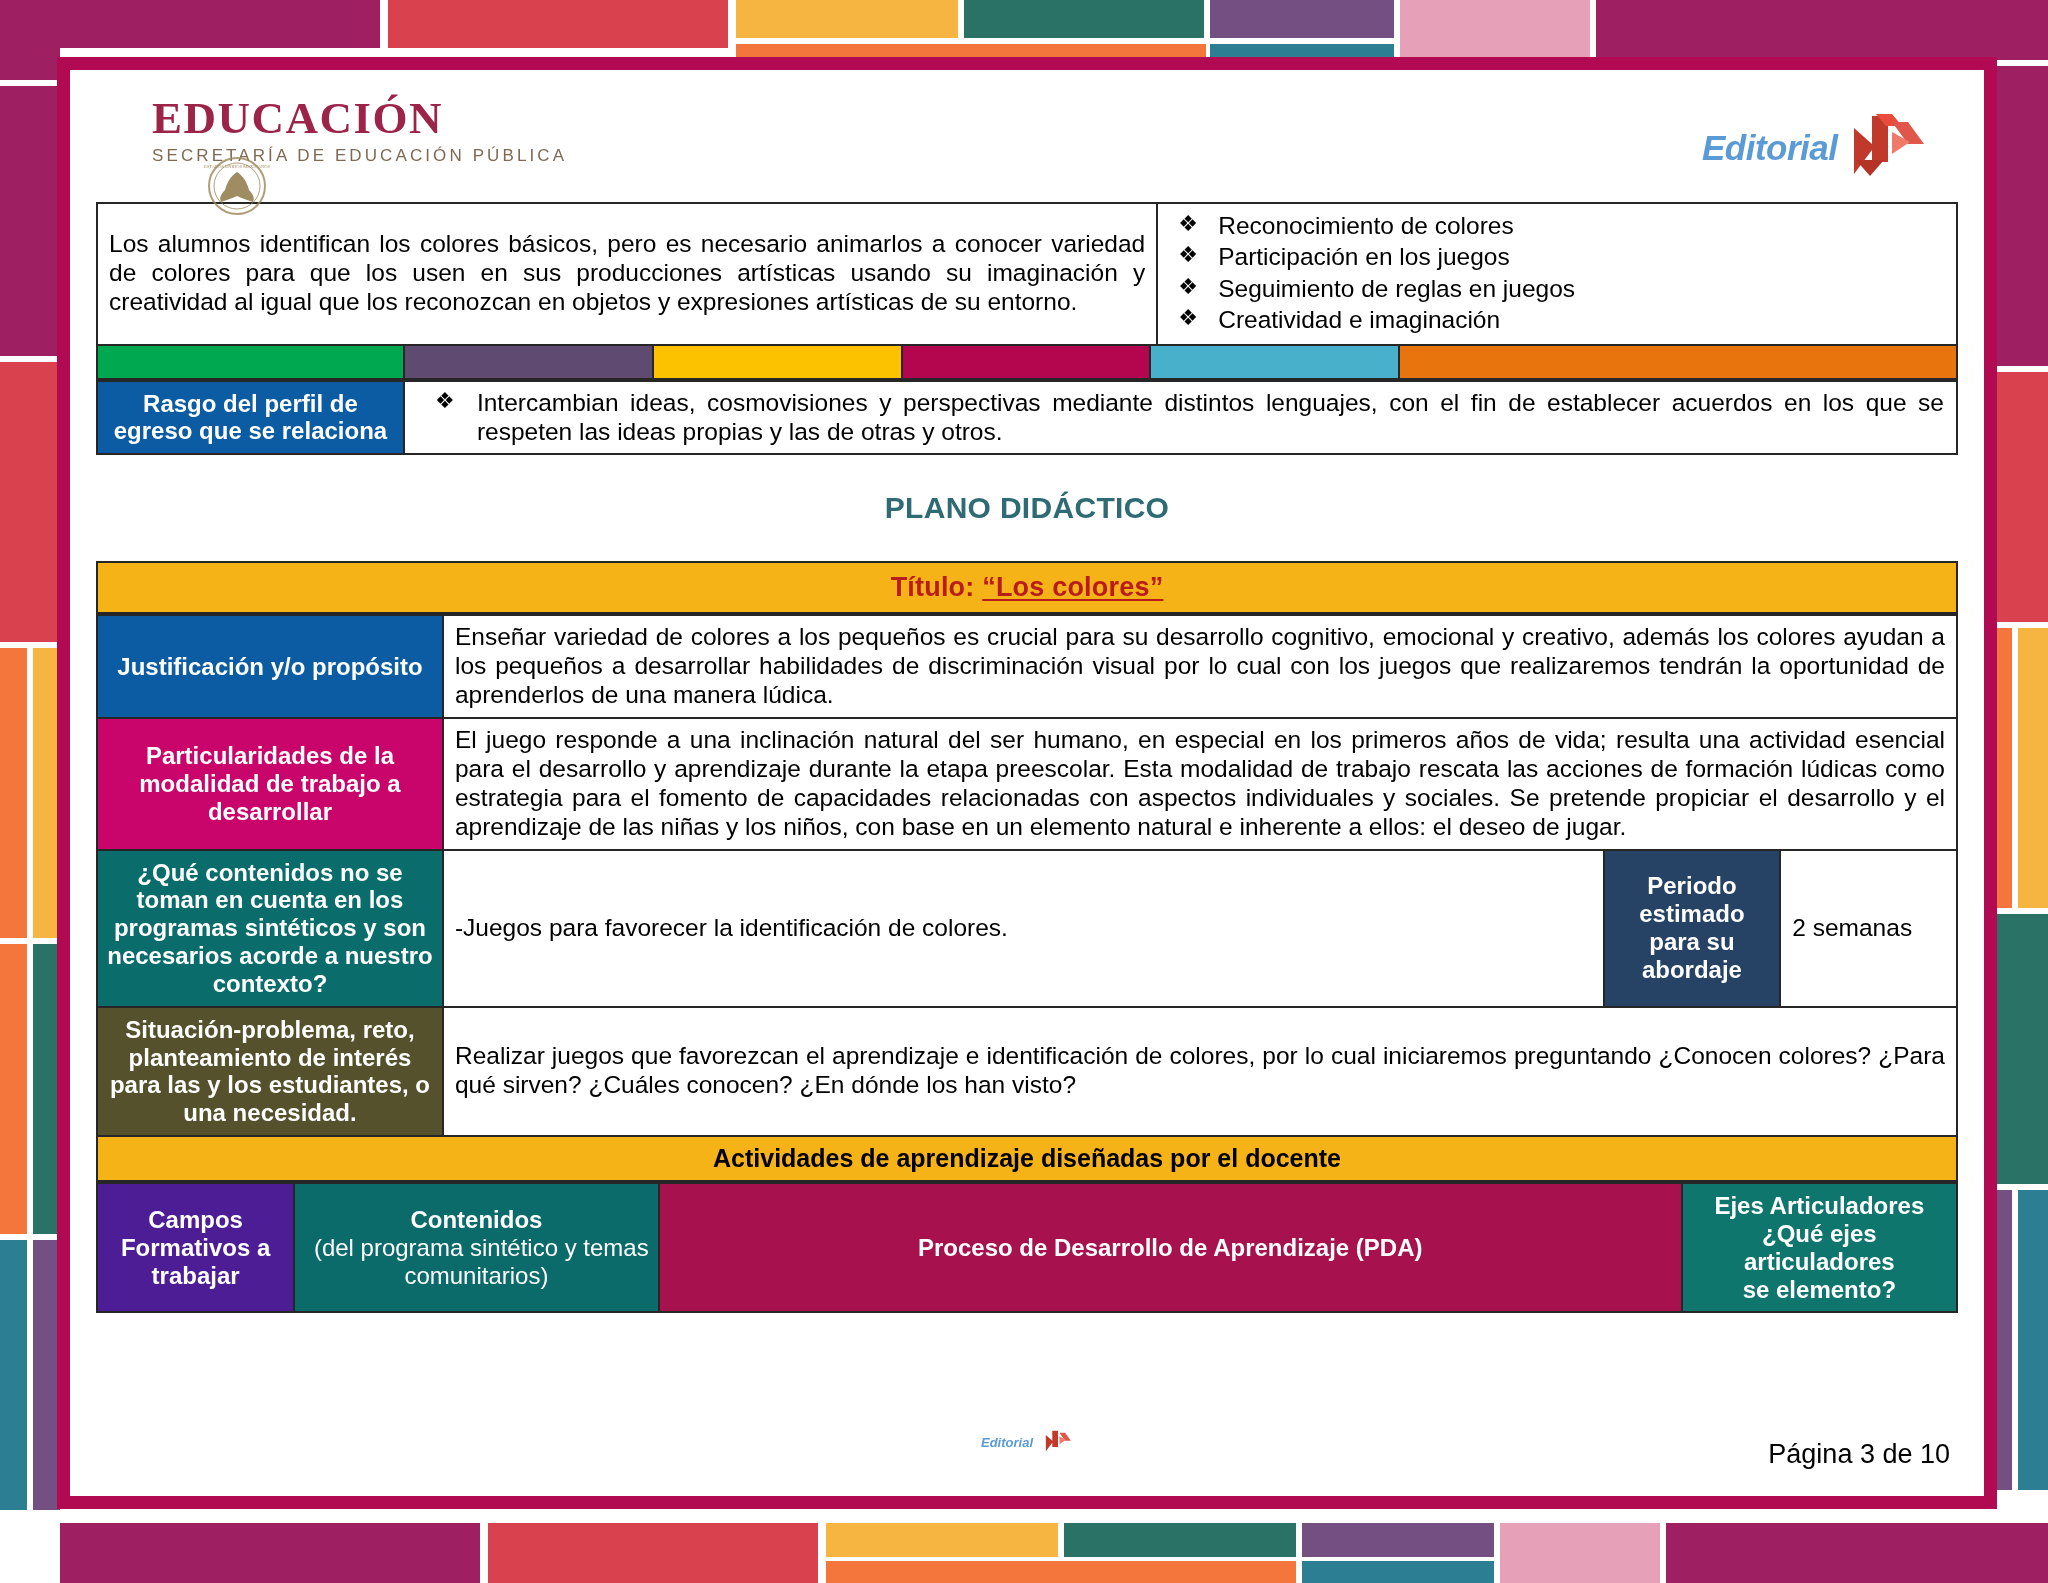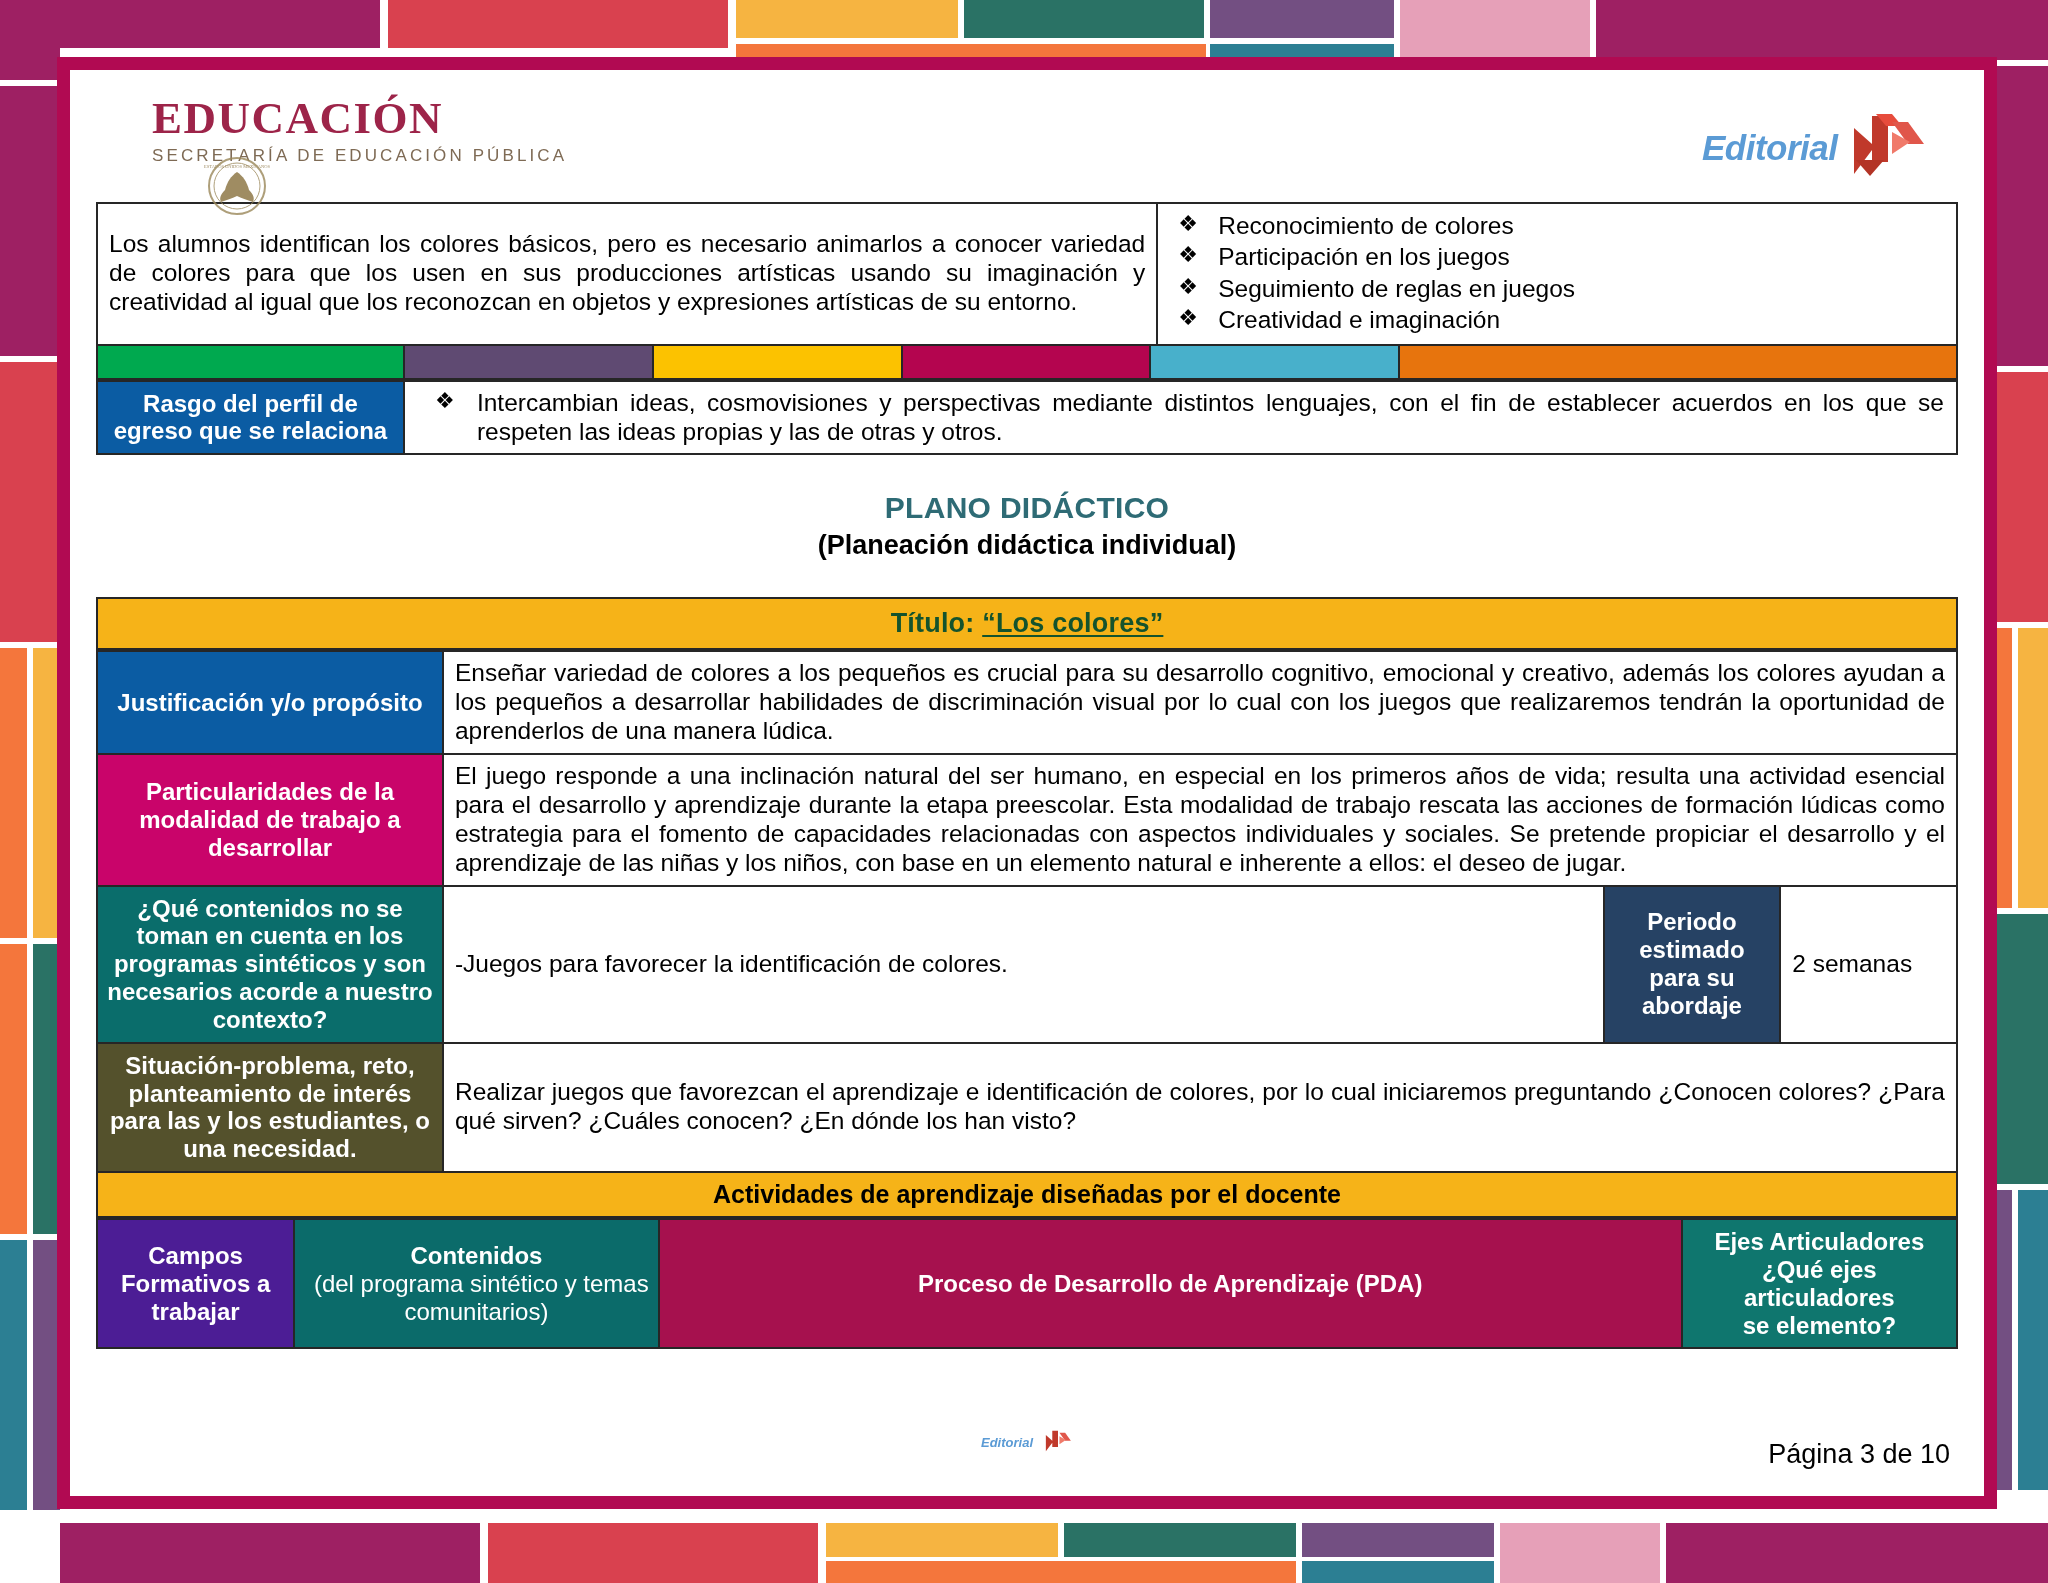--- a/index.html
+++ b/index.html
@@ -83,21 +83,21 @@
   #strip div { height: 100%; border-right: 2px solid #262626; }
   #strip div:last-child { border-right: none; }
 
   
   #plano { text-align: center; margin: 36px 0 22px 0; }
   #plano .l1 { font-size: 30px; font-weight: 700; color: #2e6b75; letter-spacing: .3px; }
   #plano .l2 { font-size: 27px; font-weight: 700; color: #000; margin-top: 5px; }
 
   #titulo-bar {
     background: #f6b318; border: 2px solid #262626;
-    text-align: center; font-size: 27px; font-weight: 700; color: #14532d;
+    text-align: center; font-size: 27px; font-weight: 700; color: #b91c1c;
     padding: 9px 16px; letter-spacing: .2px; margin-top: 36px;
   }
   #titulo-bar u { text-decoration: underline; text-underline-offset: 3px; }
 
   #acts-bar {
     background: #f6b318; border: 2px solid #262626; border-top: none;
     text-align: center; font-size: 25px; font-weight: 700; color: #000;
     padding: 7px 0;
   }
 
@@ -214,21 +214,20 @@
           <span class="dia">❖</span>
           <span>Intercambian ideas, cosmovisiones y perspectivas mediante distintos lenguajes, con el fin de establecer acuerdos en los que se respeten las ideas propias y las de otras y otros.</span>
         </div>
       </td>
     </tr>
   </tbody>
       </table>
 
   <div id="plano">
     <div class="l1">PLANO DIDÁCTICO</div>
-    <div class="l2">(Planeación didáctica individual)</div>
   </div>
 
   <div id="titulo-bar">
     <span>Título: </span><u>“Los colores”</u>
   </div>
 
   <table class="tbl" style="border-top:none;">
     <colgroup>
       <col style="width:18.6%">
           <col style="width:36%">

